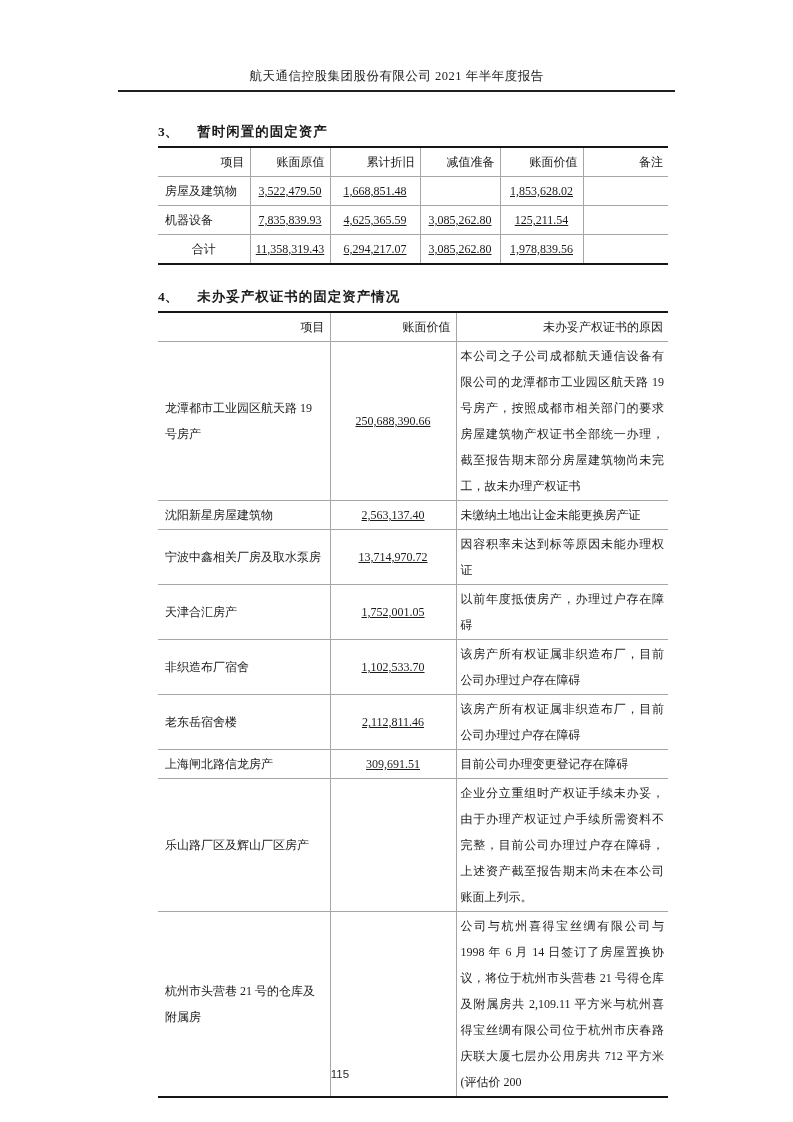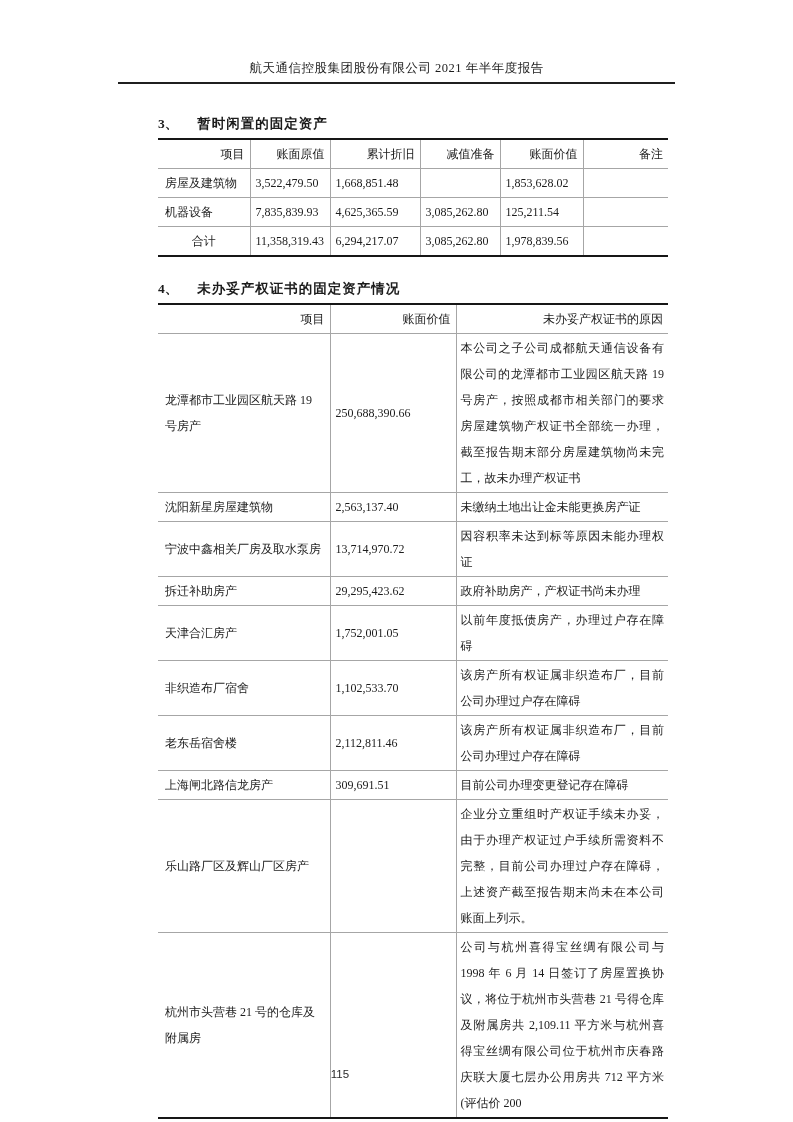--- a/index.html
+++ b/index.html
@@ -7,22 +7,21 @@
     width:793px;height:1122px;
     background:#ffffff;
     color:#1c1c1c;
     font-family:"Liberation Serif","DejaVu Serif",serif;
     position:relative;
     overflow:hidden;
   }
   .running-header{
     width:557px;
     margin-left:118px;
-    padding-top:24px;
-    margin-top:36px;
+    padding-top:68px;
   }
   .header-title{
     text-align:center;
     font-size:12.5px;
     letter-spacing:0.5px;
     line-height:16px;
   }
   .header-rule{
     border-bottom:2px solid #1f1f1f;
     margin-top:6px;
@@ -51,21 +50,21 @@
   td{
     vertical-align:middle;
     line-height:26px;
     padding:1px 5px;
     overflow:hidden;
   }
   tr + tr td{border-top:1px solid #a6a6a6;}
   td + td{border-left:1px solid #a6a6a6;}
   tr.hdr td{text-align:right;}
   .c{text-align:center;}
-  .r{text-align:left;}
+  .r{text-align:center;text-decoration:underline;}
   .l{text-align:left;padding-left:7px;}
   .j{text-align:justify;padding:1px 4px;margin-left:16px;}
   .t2 .l{padding-left:7px;padding-right:7px;}
   .footer{
     position:absolute;
     left:0;top:1068px;
     width:680px;
     text-align:center;
     font-family:"Liberation Sans","DejaVu Sans",sans-serif;
     font-size:11.5px;
@@ -156,25 +155,20 @@
         <td class="l">沈阳新星房屋建筑物</td>
         <td class="r">2,563,137.40</td>
         <td class="j">未缴纳土地出让金未能更换房产证</td>
       </tr>
       <tr>
         <td class="l">宁波中鑫相关厂房及取水泵房</td>
         <td class="r">13,714,970.72</td>
         <td class="j">因容积率未达到标等原因未能办理权证</td>
       </tr>
       <tr>
-        <td class="l">拆迁补助房产</td>
-        <td class="r">29,295,423.62</td>
-        <td class="j">政府补助房产，产权证书尚未办理</td>
-      </tr>
-      <tr>
         <td class="l">天津合汇房产</td>
         <td class="r">1,752,001.05</td>
         <td class="j">以前年度抵债房产，办理过户存在障碍</td>
       </tr>
       <tr>
         <td class="l">非织造布厂宿舍</td>
         <td class="r">1,102,533.70</td>
         <td class="j">该房产所有权证属非织造布厂，目前公司办理过户存在障碍</td>
       </tr>
       <tr>

